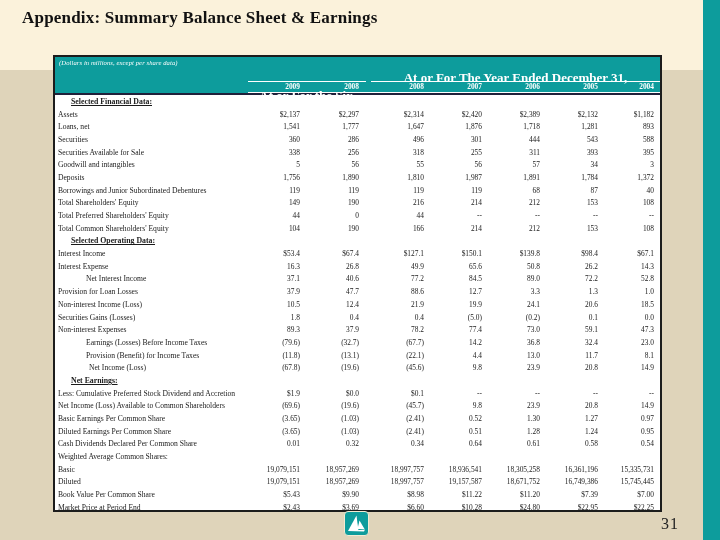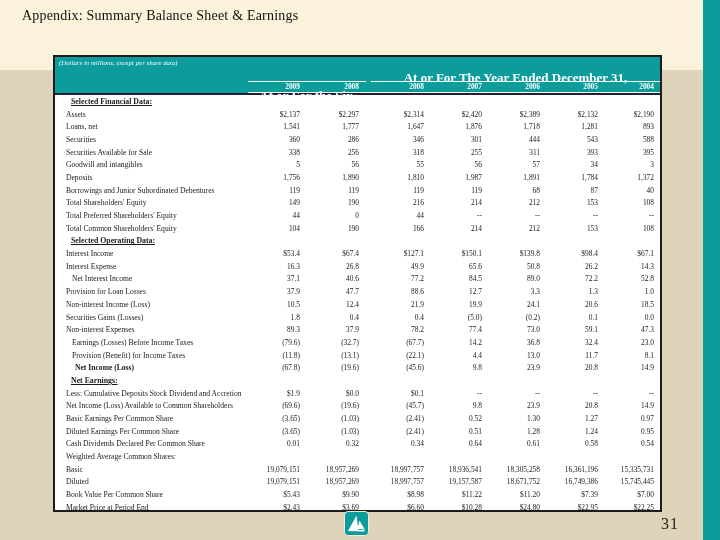--- a/index.html
+++ b/index.html
@@ -3,22 +3,22 @@
 <meta charset="utf-8">
 <style>
   html,body{margin:0;padding:0;}
   body{
     width:720px;height:540px;position:relative;overflow:hidden;
     background:#DFD4BA;font-family:"Liberation Serif", serif;color:#1a1a1a;
   }
   .top-band{position:absolute;left:0;top:0;width:720px;height:70px;background:#FBF2DB;}
   .right-stripe{position:absolute;right:0;top:0;width:17px;height:540px;background:#0D9C9C;}
   .slide-title{
-    position:absolute;left:22px;top:8px;font-size:14px;letter-spacing:.2px;
-    font-family:"Liberation Serif", serif;color:#111;margin:0;font-weight:400;
+    position:absolute;left:22px;top:8px;font-size:17px;letter-spacing:.2px;
+    font-family:"Liberation Serif", serif;color:#111;margin:0;font-weight:700;
   }
   .fin-table{
     position:absolute;left:53px;top:55px;width:609px;height:457px;
     background:#fff;border:2px solid #1c1c1c;box-sizing:border-box;
   }
   .thead{
     position:relative;width:100%;height:38px;background:#0D9C9C;color:#fff;
     border-bottom:2px solid #20203a;box-sizing:border-box;
   }
   .thead .note{
@@ -37,23 +37,23 @@
   .ul-year{left:316px;width:289px;}
   .years-row{position:absolute;left:0;bottom:2.5px;display:flex;width:100%;font-weight:bold;font-size:8px;}
   .years-underline{position:absolute;left:193px;right:0;bottom:0.5px;height:1px;background:#fff;}
   .tbody{position:relative;width:100%;}
   .row{display:flex;height:12.69px;align-items:center;}
   .lbl{
     width:193px;box-sizing:border-box;white-space:nowrap;overflow:visible;
     font-size:7.6px;flex-shrink:0;
   }
   .ind0{padding-left:2px;}
-  .ind1{padding-left:11px;}
-  .ind2{padding-left:17px;}
-  .ind3{padding-left:20px;font-weight:bold;}
+  .ind1{padding-left:3px;}
+  .ind2{padding-left:31px;}
+  .ind3{padding-left:34px;}
   .row.section .lbl{font-weight:bold;text-decoration:underline;font-size:7.8px;padding-left:16px;}
   .cell{
     box-sizing:border-box;text-align:right;padding-right:5px;font-size:7.4px;
     white-space:nowrap;flex-shrink:0;
   }
   .c0{width:57px;} .c1{width:59px;} .c2{width:60px;} .c3{width:58px;}
   .c4{width:58px;} .c5{width:58px;} .c6{width:56px;}
   .spacer{width:5px;flex-shrink:0;}
   .page-number{
     position:absolute;right:41px;top:515px;font-size:16px;color:#222;
@@ -106,39 +106,39 @@
       </div>
       <div class="row data">
         <div class="lbl ind1">Assets</div>
         <div class="cell c0">$2,137</div>
         <div class="cell c1">$2,297</div>
         <div class="spacer"></div>
         <div class="cell c2">$2,314</div>
         <div class="cell c3">$2,420</div>
         <div class="cell c4">$2,389</div>
         <div class="cell c5">$2,132</div>
-        <div class="cell c6">$2,190</div>
+        <div class="cell c6">$1,182</div>
       </div>
       <div class="row data">
         <div class="lbl ind1">Loans, net</div>
         <div class="cell c0">1,541</div>
         <div class="cell c1">1,777</div>
         <div class="spacer"></div>
         <div class="cell c2">1,647</div>
         <div class="cell c3">1,876</div>
         <div class="cell c4">1,718</div>
         <div class="cell c5">1,281</div>
         <div class="cell c6">893</div>
       </div>
       <div class="row data">
         <div class="lbl ind1">Securities</div>
         <div class="cell c0">360</div>
         <div class="cell c1">286</div>
         <div class="spacer"></div>
-        <div class="cell c2">346</div>
+        <div class="cell c2">496</div>
         <div class="cell c3">301</div>
         <div class="cell c4">444</div>
         <div class="cell c5">543</div>
         <div class="cell c6">588</div>
       </div>
       <div class="row data">
         <div class="lbl ind1">Securities Available for Sale</div>
         <div class="cell c0">338</div>
         <div class="cell c1">256</div>
         <div class="spacer"></div>
@@ -340,21 +340,21 @@
         <div class="cell c0"></div>
         <div class="cell c1"></div>
         <div class="spacer"></div>
         <div class="cell c2"></div>
         <div class="cell c3"></div>
         <div class="cell c4"></div>
         <div class="cell c5"></div>
         <div class="cell c6"></div>
       </div>
       <div class="row data">
-        <div class="lbl ind1">Less: Cumulative Deposits Stock Dividend and Accretion</div>
+        <div class="lbl ind1">Less: Cumulative Preferred Stock Dividend and Accretion</div>
         <div class="cell c0">$1.9</div>
         <div class="cell c1">$0.0</div>
         <div class="spacer"></div>
         <div class="cell c2">$0.1</div>
         <div class="cell c3">--</div>
         <div class="cell c4">--</div>
         <div class="cell c5">--</div>
         <div class="cell c6">--</div>
       </div>
       <div class="row data">

